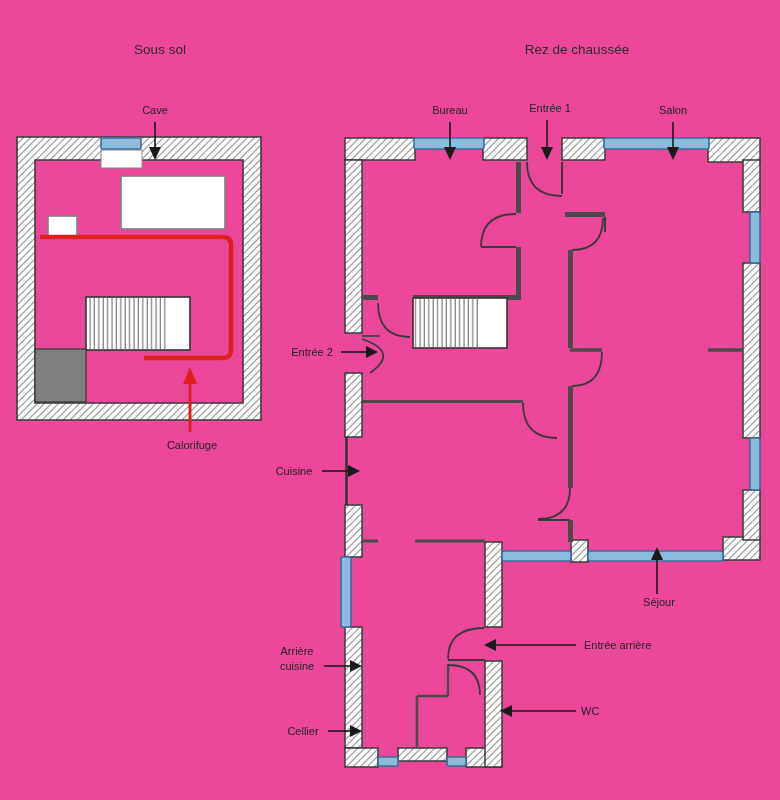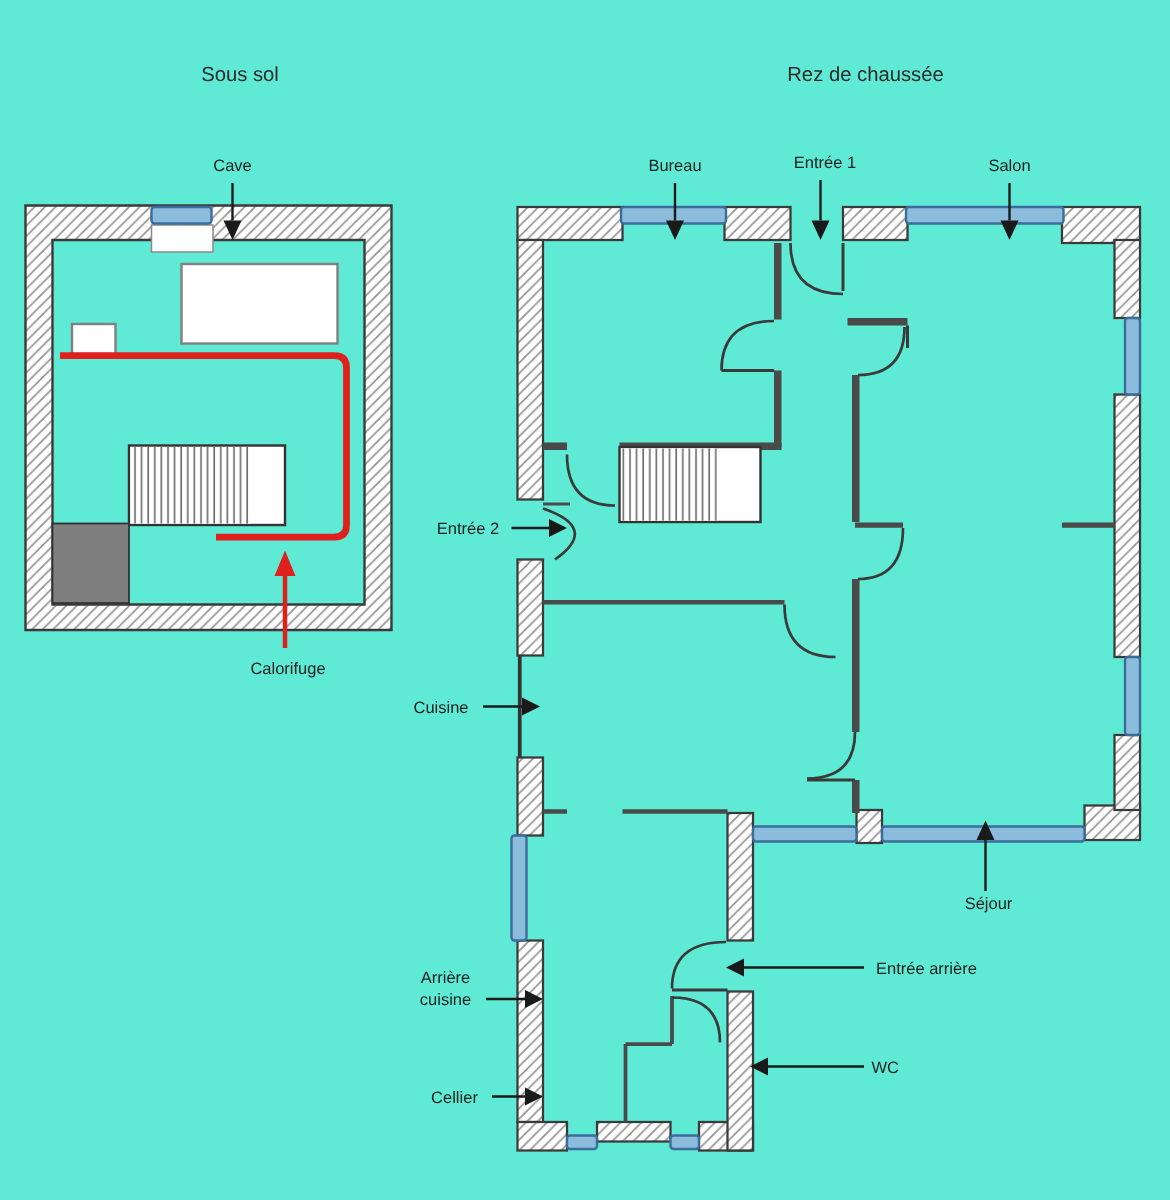--- a/index.html
+++ b/index.html
@@ -1,16 +1,16 @@
 <!DOCTYPE html>
 <html><head>
 <meta charset="utf-8">
 <style>
   html,body{margin:0;padding:0;background:#ffffff;}
-  .stage{position:relative;width:780px;height:800px;background:#5eead4;overflow:hidden;}
+  .stage{position:relative;width:780px;height:800px;background:#ec4899;overflow:hidden;}
   svg{display:block;}
   text{font-family:"Liberation Sans","DejaVu Sans",sans-serif;fill:#222222;}
   .title{font-size:13.5px;fill:#2b2b2b;}
   .lbl{font-size:11px;fill:#222222;}
 </style>
 </head>
 <body>
 
 <div class="stage">
 <svg width="780" height="800" viewBox="0 0 780 800">

